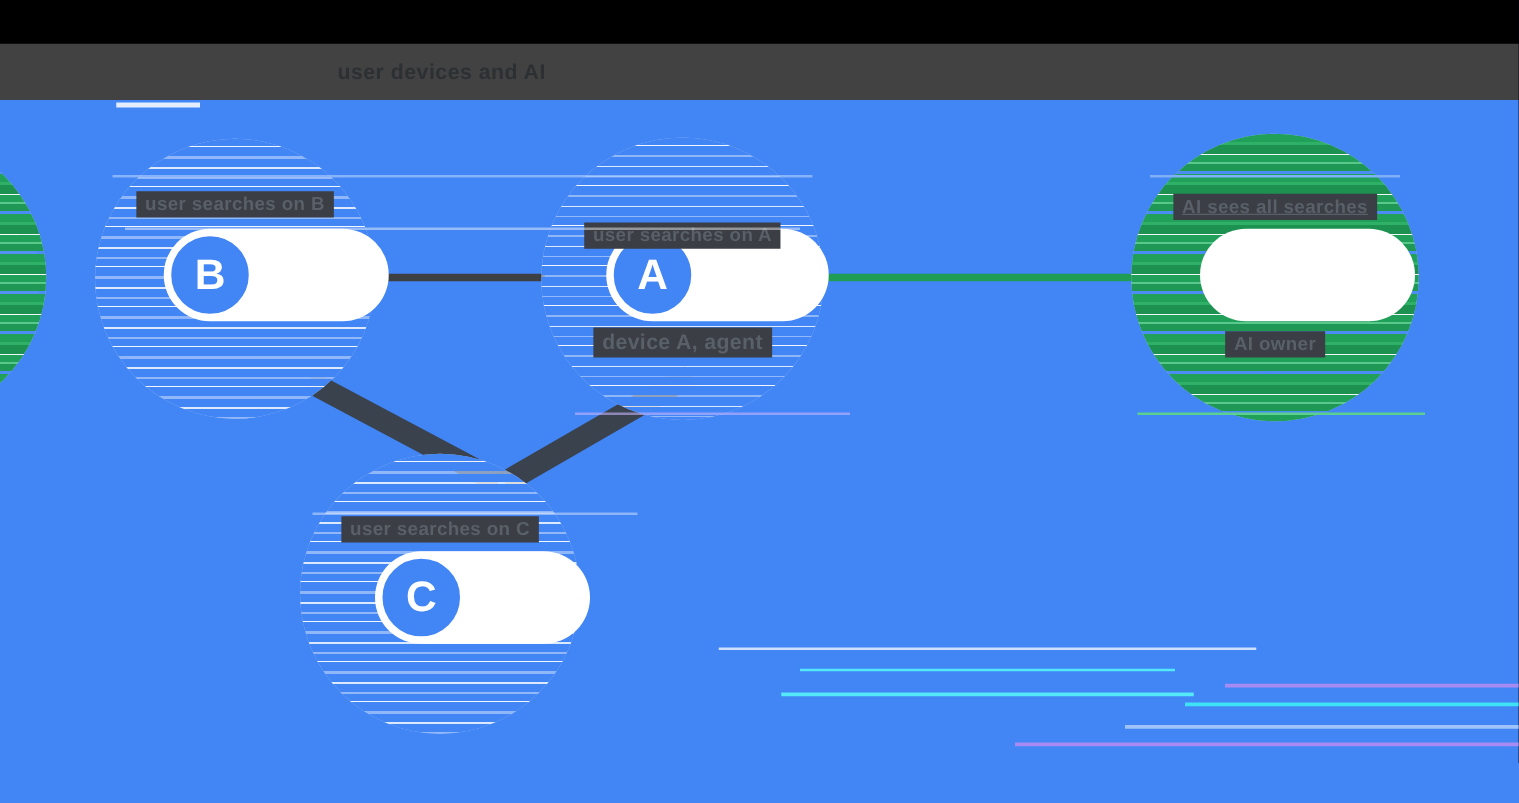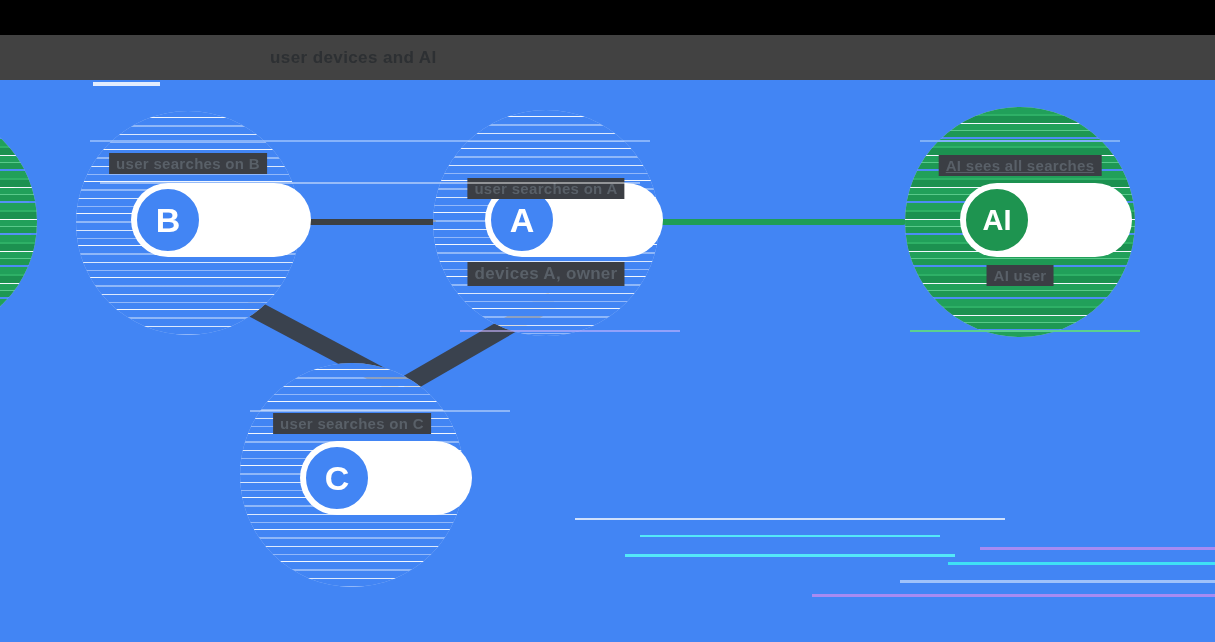--- a/index.html
+++ b/index.html
@@ -75,42 +75,39 @@
     </div>
 
     <div class="node" style="left:433px;top:30px;width:226px;height:226px;">
       <div class="cloud-fill"></div>
       <div class="stripes blue"></div>
       <span class="label" style="top:42px;margin-top:26px;">user searches on A</span>
       <div class="pill" style="left:52px;top:73px;width:178px;"></div>
       <div class="avatar blue" style="left:54px;top:75px;">
         <span>A</span>
       </div>
-      <span class="label big" style="top:152px;">devices A, owner</span>
+      <span class="label big" style="top:152px;">device A, agent</span>
     </div>
 
     <div class="node" style="left:240px;top:283px;width:224px;height:224px;text-align:center;">
       <div class="cloud-fill"></div>
       <div class="stripes blue"></div>
       <span class="label" style="top:50px;">user searches on C</span>
       <div class="pill" style="left:60px;top:78px;width:172px;"></div>
       <div class="avatar blue" style="left:62px;top:80px;">
         <span>C</span>
       </div>
     </div>
 
     <div class="node" style="left:905px;top:27px;width:230px;height:230px;">
       <div class="cloud-fill"></div>
       <div class="stripes green"></div>
       <span class="label" style="top:48px;text-decoration:underline;">AI sees all searches</span>
       <div class="pill" style="left:55px;top:76px;width:172px;"></div>
-      <div class="avatar green" style="left:57px;top:78px;">
-        <span>AI</span>
-      </div>
-      <span class="label" style="top:158px;">AI user</span>
+      <span class="label" style="top:158px;">AI owner</span>
     </div>
 
     <div class="glitch" style="left:575px;top:438px;width:430px;height:2px;background:rgba(255,255,255,.75);"></div>
     <div class="glitch" style="left:640px;top:455px;width:300px;height:2px;background:#54E8F8;"></div>
     <div class="glitch" style="left:625px;top:474px;width:330px;height:3px;background:#54E8F8;"></div>
     <div class="glitch" style="left:980px;top:467px;width:235px;height:3px;background:#A78BF2;"></div>
     <div class="glitch" style="left:948px;top:482px;width:267px;height:3px;background:#3FE1F5;"></div>
     <div class="glitch" style="left:900px;top:500px;width:315px;height:3px;background:#9FC2FA;"></div>
     <div class="glitch" style="left:812px;top:514px;width:403px;height:3px;background:#A78BF2;"></div>
     <div class="glitch" style="left:93px;top:2px;width:67px;height:4px;background:rgba(255,255,255,.85);"></div>

